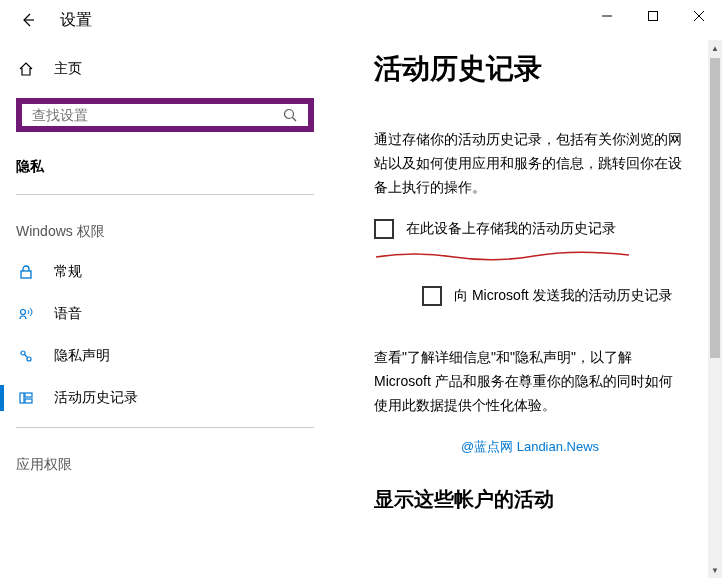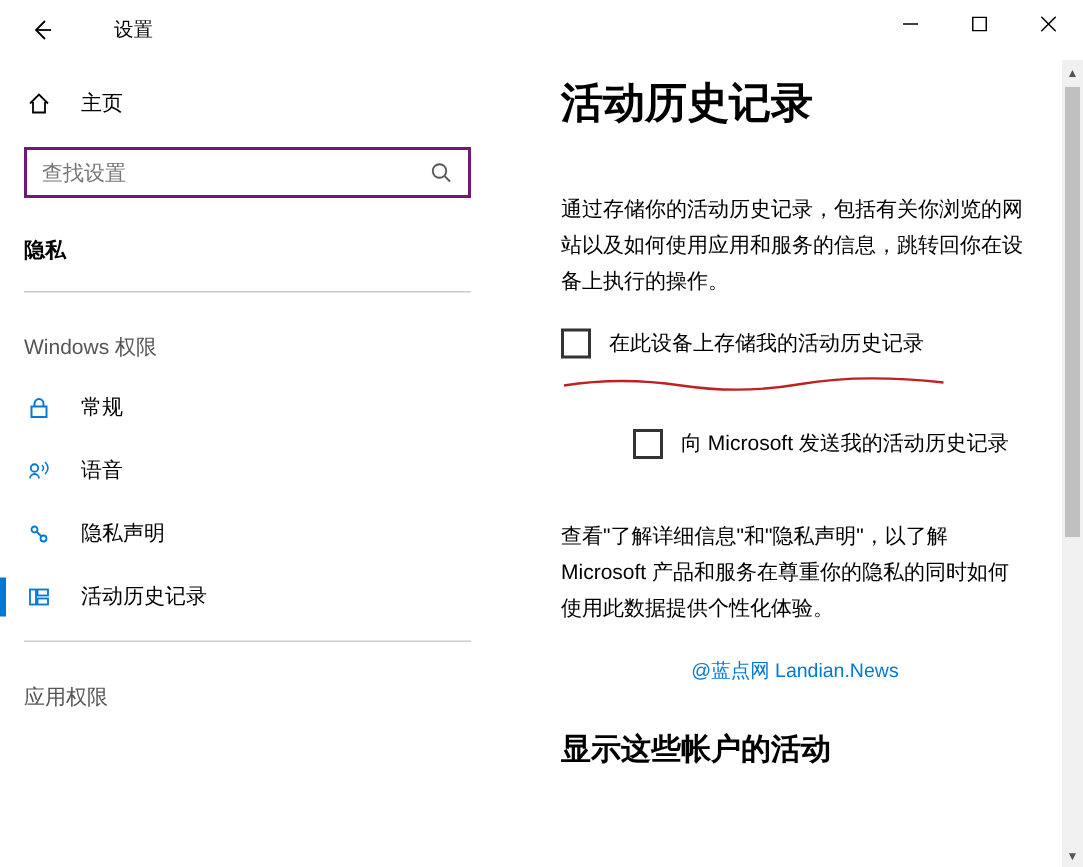--- a/index.html
+++ b/index.html
@@ -21,22 +21,22 @@
     }
     .back-btn {
       width: 40px;
       height: 40px;
       display: flex;
       align-items: center;
       justify-content: center;
       cursor: pointer;
     }
     .title {
-      margin-left: 28px;
-      font-size: 13px;
+      margin-left: 12px;
+      font-size: 16px;
       font-family: Liberation Mono, monospace;
     }
     .win-controls {
       position: absolute;
       right: 0;
       top: 0;
       display: flex;
     }
     .win-btn {
       width: 46px;
@@ -62,21 +62,21 @@
       cursor: pointer;
     }
     .home-row .icon {
       width: 20px;
       margin-right: 18px;
       display: flex;
       justify-content: center;
     }
     .search-box {
       margin: 10px 16px 18px 16px;
-      border: 2px solid #701a75;
+      border: 6px solid #701a75;
       height: 34px;
       display: flex;
       align-items: center;
       padding: 0 10px;
       background: #fff;
     }
     .search-input {
       flex: 1;
       border: none;
       outline: none;

